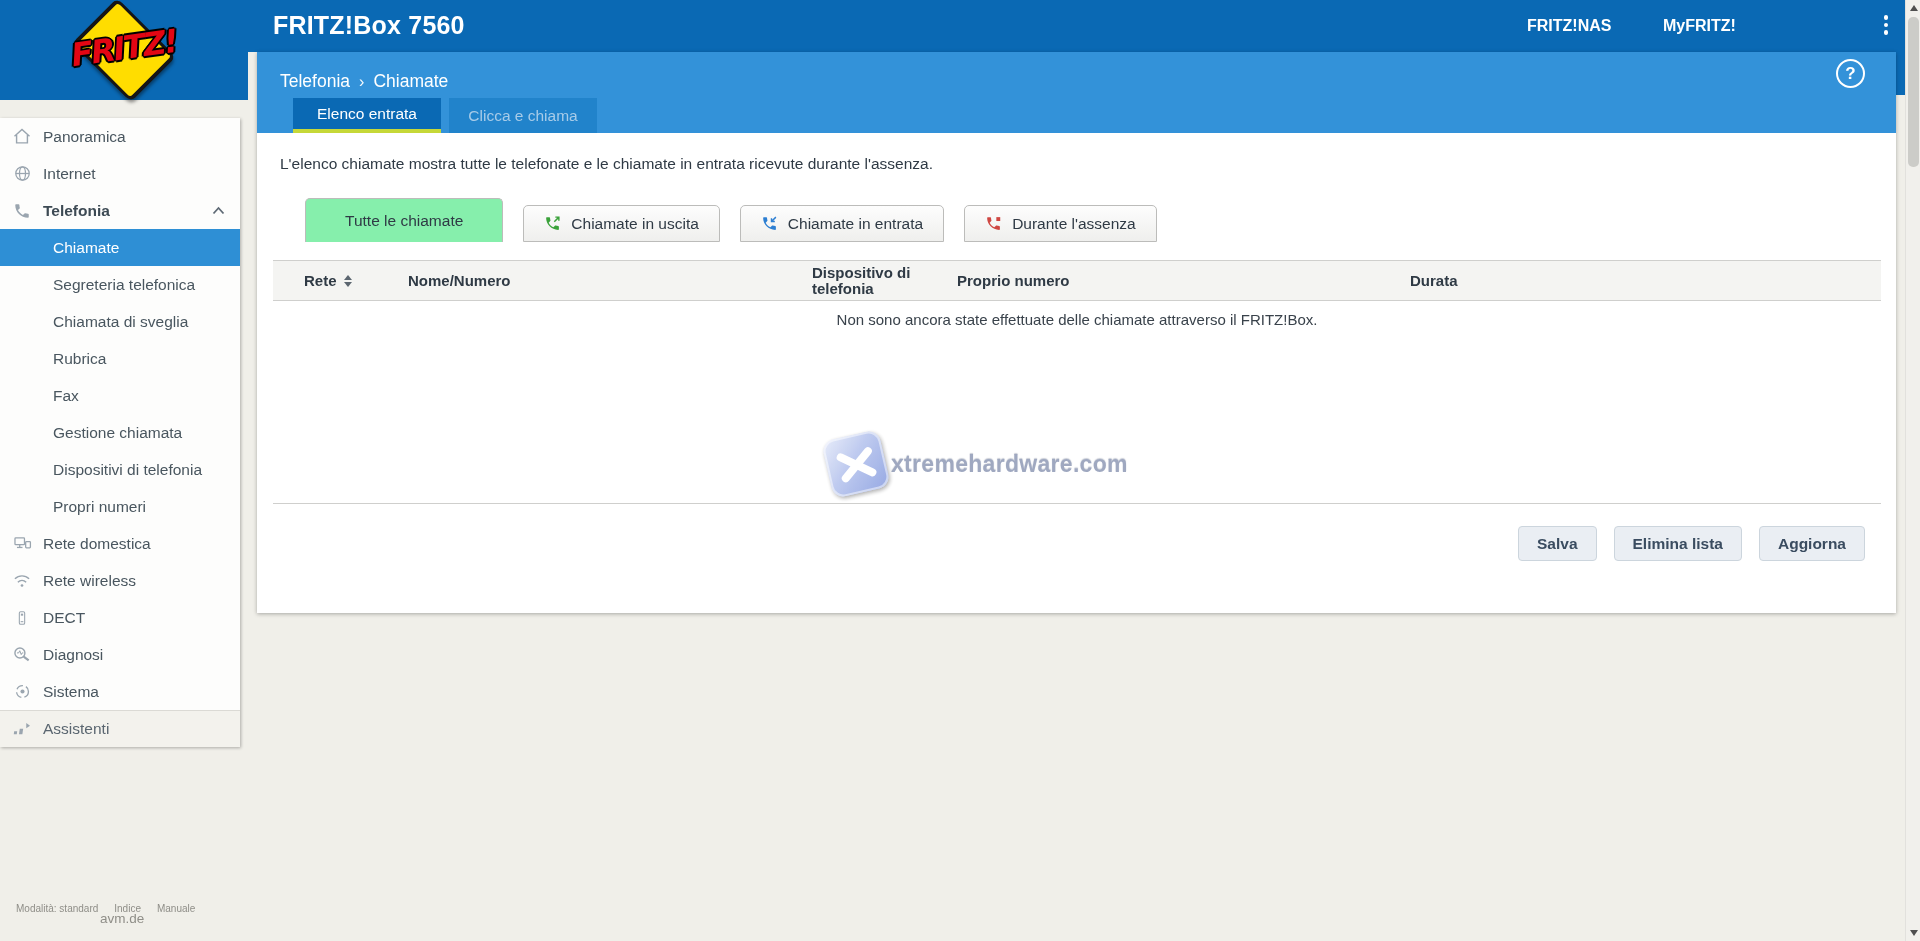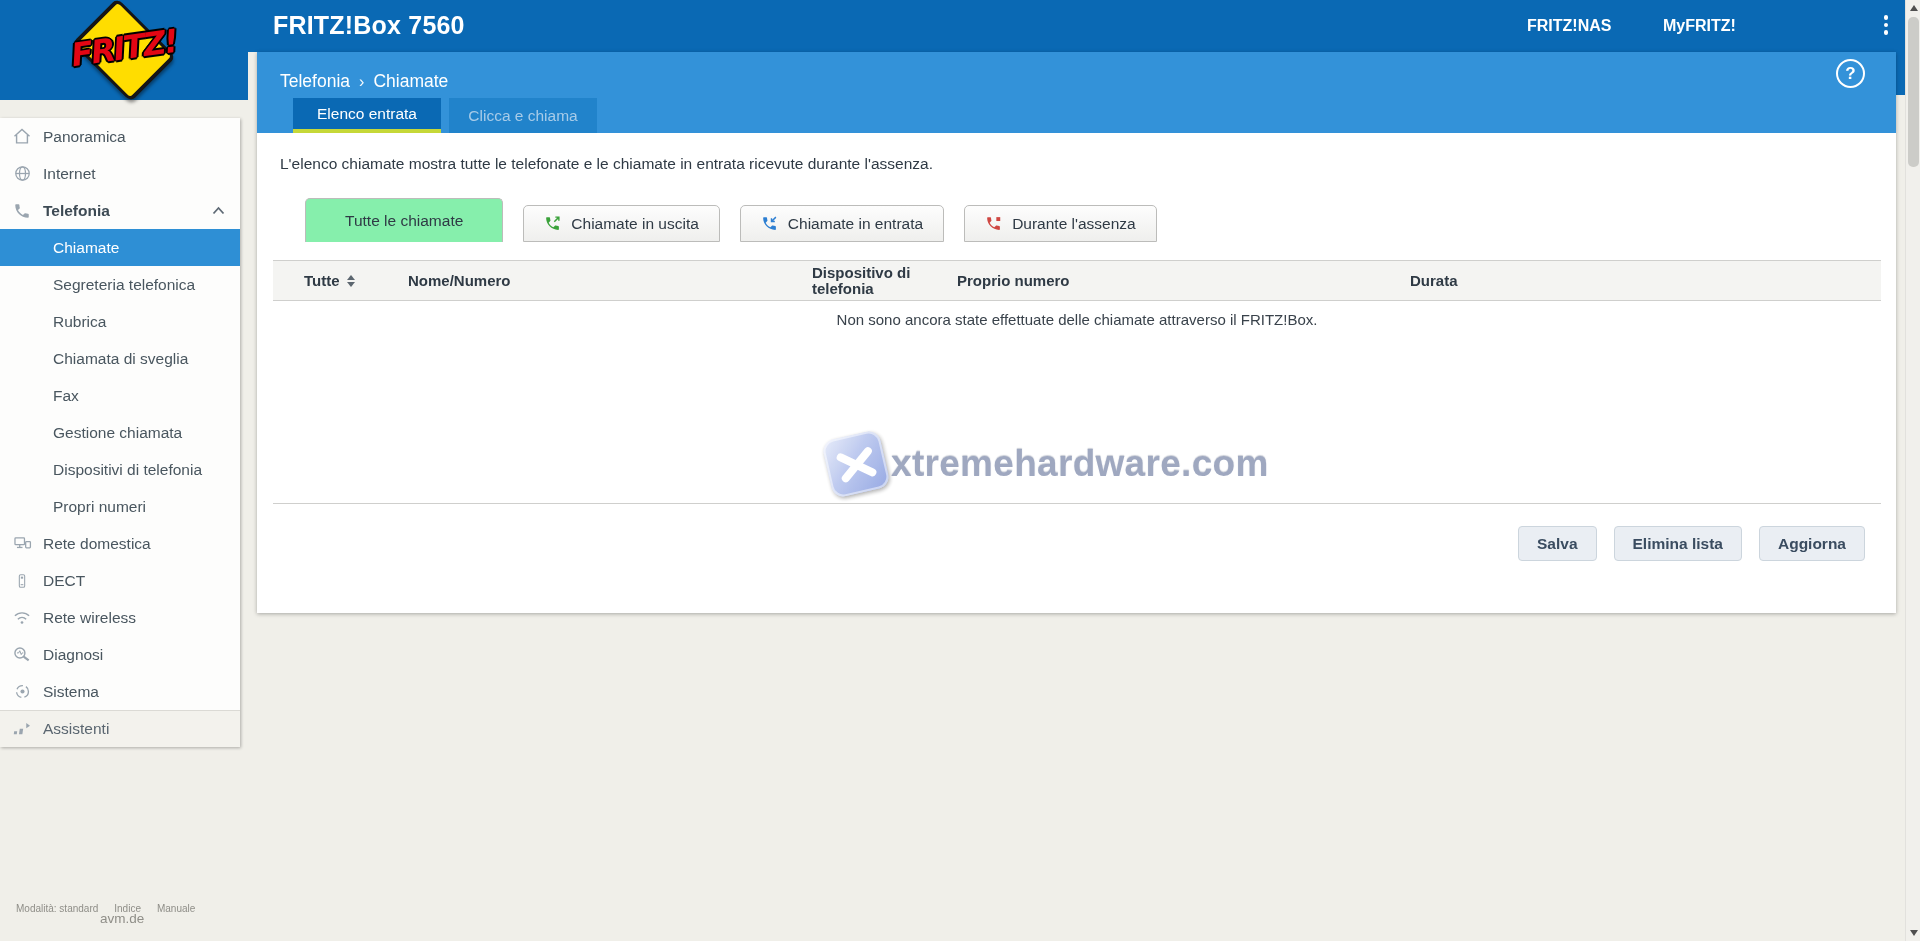--- a/index.html
+++ b/index.html
@@ -90,21 +90,21 @@
 
   
   .watermark { position:absolute; left:570px; top:383px; display:flex; align-items:center; opacity:.93; pointer-events:none; }
   .wm-tile { position:relative; width:58px; height:58px; border-radius:12px; transform:rotate(-13deg);
       background:linear-gradient(135deg,#e6ebfa 0%,#b9c6ee 45%,#8fa3e2 100%);
       box-shadow:1px 2px 4px rgba(0,0,0,.35), inset 0 0 0 2px rgba(255,255,255,.5); }
   .wm-tile::before, .wm-tile::after { content:""; position:absolute; left:13%; top:44%; width:74%; height:13%;
       background:#fff; border-radius:5px; }
   .wm-tile::before { transform:rotate(38deg); }
   .wm-tile::after { transform:rotate(-38deg); }
-  .wm-text { margin-left:6px; font-size:37px; font-weight:bold; color:#98a2bc; letter-spacing:.3px;
+  .wm-text { margin-left:6px; font-size:23px; font-weight:bold; color:#98a2bc; letter-spacing:.3px;
       text-shadow:0 1px 0 rgba(255,255,255,.8), 0 -1px 1px rgba(90,100,130,.35); }
 
   
   .actions { position:absolute; right:31px; top:474px; display:flex; gap:17px; }
   .abtn { height:35px; padding:0 18px; display:flex; align-items:center; font-size:15.5px; font-weight:600; color:#3a4c60;
       background:#eaeef3; border:1px solid #ccd5dd; border-radius:4px; cursor:pointer; }
 
   
   .footer-line1 { position:absolute; left:16px; top:888px; display:flex; gap:16px; font-size:10px; color:#8f8e88;margin-top:15px; }
   .footer-line1 .f-link { cursor:pointer; }
@@ -162,24 +162,24 @@
         </svg>
     </span>
   </div>
   <div class="side-item sub selected">
     <span>Chiamate</span>
   </div>
   <div class="side-item sub">
     <span>Segreteria telefonica</span>
   </div>
   <div class="side-item sub">
+    <span>Chiamata di sveglia</span>
+  </div>
+  <div class="side-item sub">
     <span>Rubrica</span>
-  </div>
-  <div class="side-item sub">
-    <span>Chiamata di sveglia</span>
   </div>
   <div class="side-item sub">
     <span>Fax</span>
   </div>
   <div class="side-item sub">
     <span>Gestione chiamata</span>
   </div>
   <div class="side-item sub">
     <span>Dispositivi di telefonia</span>
   </div>
@@ -192,37 +192,37 @@
           <rect x="2.5" y="5" width="12" height="8.5" rx="1"></rect>
           <line x1="8.5" y1="13.5" x2="8.5" y2="17"></line>
           <line x1="5" y1="17" x2="12" y2="17"></line>
           <rect x="16" y="9.5" width="6" height="8" rx="1"></rect>
         </svg>
     </span>
     <span>Rete domestica</span>
   </div>
   <div class="side-item">
     <span class="ico">
+      <svg width="20" height="17" viewBox="0 0 24 20" fill="none" stroke="#9aa5af" stroke-width="1.7">
+          <path d="M3.5 8 a12 12 0 0 1 17 0"></path>
+          <path d="M7 12 a7.5 7.5 0 0 1 10 0"></path>
+          <circle cx="12" cy="16" r="1.6" fill="#9aa5af" stroke="none"></circle>
+        </svg>
+    </span>
+    <span>Rete wireless</span>
+  </div>
+  <div class="side-item">
+    <span class="ico">
       <svg width="16" height="20" viewBox="0 0 24 24" fill="none" stroke="#9aa5af" stroke-width="1.6">
           <rect x="8" y="2.5" width="8" height="19" rx="2"></rect>
           <rect x="10.3" y="5.5" width="3.4" height="3" fill="#9aa5af" stroke="none"></rect>
           <line x1="10" y1="17.5" x2="14" y2="17.5"></line>
         </svg>
     </span>
     <span>DECT</span>
-  </div>
-  <div class="side-item">
-    <span class="ico">
-      <svg width="20" height="17" viewBox="0 0 24 20" fill="none" stroke="#9aa5af" stroke-width="1.7">
-          <path d="M3.5 8 a12 12 0 0 1 17 0"></path>
-          <path d="M7 12 a7.5 7.5 0 0 1 10 0"></path>
-          <circle cx="12" cy="16" r="1.6" fill="#9aa5af" stroke="none"></circle>
-        </svg>
-    </span>
-    <span>Rete wireless</span>
   </div>
   <div class="side-item">
     <span class="ico">
       <svg width="20" height="20" viewBox="0 0 24 24" fill="none" stroke="#9aa5af" stroke-width="1.7">
           <circle cx="9.5" cy="9.5" r="6"></circle>
           <line x1="14" y1="14" x2="20" y2="18.5" stroke-width="2.6"></line>
           <path d="M6 9.5 h2 l1.3-2.6 l1.8 4.6 l1-2 h1.5" stroke-width="1.2"></path>
         </svg>
     </span>
     <span>Diagnosi</span>
@@ -291,21 +291,21 @@
             <rect x="16" y="3" width="5.5" height="5.5" fill="#cf4742"></rect>
           </svg>
       </span>
       <span>Durante l'assenza</span>
     </div>
   </div>
 
   <div class="calltable">
     <div class="thead">
       <div class="th1">
-        <span>Tutte</span>
+        <span>Rete</span>
         <span class="sort">
             <i class="u"></i>
             <i class="d"></i>
           </span>
       </div>
       <div class="th2">Nome/Numero</div>
       <div class="th3">Dispositivo di telefonia</div>
       <div class="th4">Proprio numero</div>
       <div class="th5">Durata</div>
     </div>

